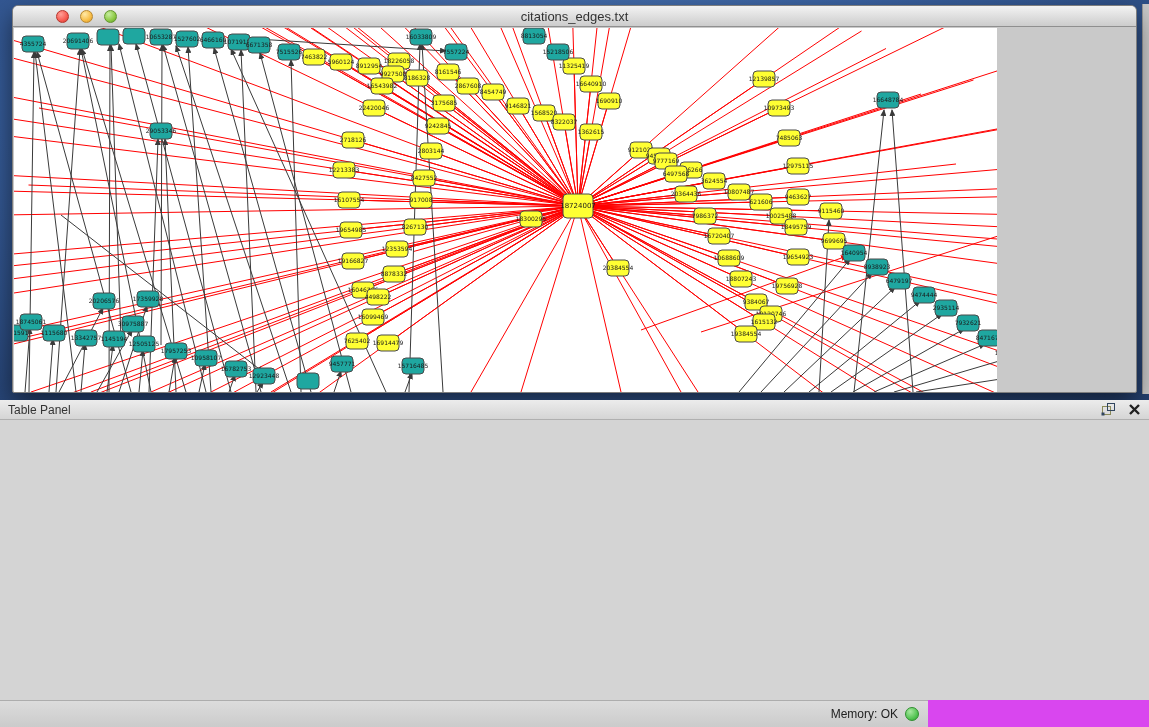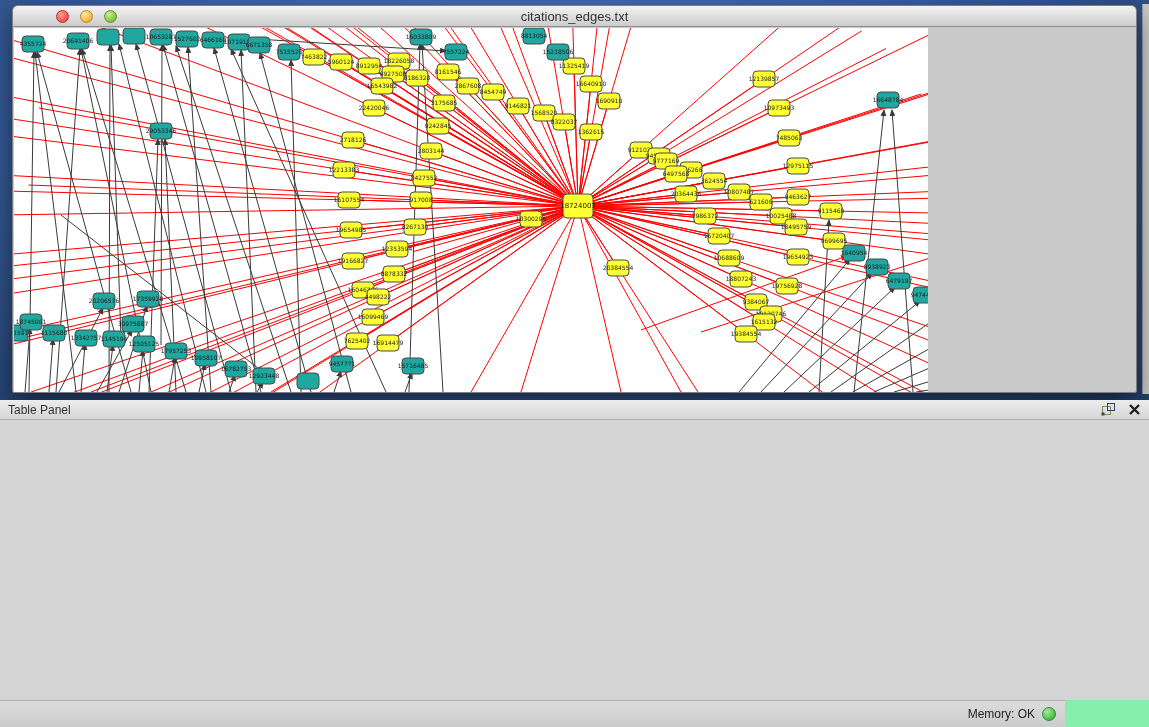--- a/index.html
+++ b/index.html
@@ -1,45 +1,45 @@
 <!DOCTYPE html>
 <html><head>
 <meta charset="utf-8">
 <style>
   * { margin:0; padding:0; box-sizing:border-box; }
   body { font-family:"Liberation Sans","DejaVu Sans",sans-serif; }
-  .page { position:relative; width:1149px; height:727px; overflow:hidden; background:#86efac; }
+  .page { position:relative; width:1149px; height:727px; overflow:hidden; background:#d946ef; }
 
   
   .desktop { position:absolute; left:0; top:0; width:1149px; height:400px;
              background:radial-gradient(ellipse at 45% 25%, #4e78b5 0%, #3a62a2 45%, #24406f 100%); }
   .gray-sliver { position:absolute; right:0; top:4px; width:7px; height:390px; background:#c9c9c9; border-left:1px solid #9a9a9a; }
   .net-window { position:absolute; left:12px; top:5px; width:1125px; height:388px;
                 background:#c9c9c9; border:1px solid #7e7e7e; border-radius:6px 6px 2px 2px;
                 box-shadow:0 10px 26px rgba(0,0,0,.55); }
   .titlebar { position:absolute; left:0; top:0; right:0; height:21px;
               background:linear-gradient(#f3f3f3,#cccccc); border-bottom:1px solid #8f8f8f;
               border-radius:5px 5px 0 0; }
   .wtitle { position:absolute; left:0; right:0; top:3px; text-align:center; font-size:13px; color:#333; }
   .lights { position:absolute; left:43px; top:4px; display:flex; gap:11px; }
   .light { width:13px; height:13px; border-radius:50%; display:inline-block; }
   .light.red { background:radial-gradient(circle at 35% 30%, #ff9f97, #f75b51 60%, #c93a32); border:1px solid #b5342c;}
   .light.yellow { background:radial-gradient(circle at 35% 30%, #ffe9a8, #f8bd46 60%, #d0922a); border:1px solid #b7872f;}
   .light.green { background:radial-gradient(circle at 35% 30%, #c7eda0, #8cc944 60%, #5d9a2c); border:1px solid #63952f;}
-  .canvas { position:absolute; left:1px; top:22px; width:914px; height:364px; background:#ffffff; overflow:hidden; }
+  .canvas { position:absolute; left:1px; top:22px; width:983px; height:364px; background:#ffffff; overflow:hidden; }
   .canvas svg { display:block; }
 
   
   .panel-bar { position:absolute; left:0; top:400px; width:1149px; height:20px;
                background:linear-gradient(#ececec,#d5d5d5); border-bottom:1px solid #b0b0b0;padding-left:40px; }
   .panel-bar-title { position:absolute; left:8px; top:3px; font-size:12px; color:#333; }
   .panel-bar-icons { position:absolute; right:8px; top:2px; display:flex; gap:12px; align-items:center; }
   .panel-body { position:absolute; left:0; top:420px; width:1149px; height:280px; background:#d4d4d4; }
 
-  .statusbar { position:absolute; left:0; top:700px; width:1065px; height:27px;
+  .statusbar { position:absolute; left:0; top:700px; width:928px; height:27px;
                background:linear-gradient(#dcdcdc,#cbcbcb); border-top:1px solid #adadad; }
   .mem { position:absolute; right:30px; top:6px; font-size:12px; color:#222; }
   .memdot { position:absolute; right:9px; top:6px; width:14px; height:14px; border-radius:50%;
             background:radial-gradient(circle at 35% 30%, #a8e8a0, #4fc24f 65%, #2f9a2f); border:1px solid #2e8f2e; }
 </style>
 </head>
 <body>
 
 <div class="page">
 

